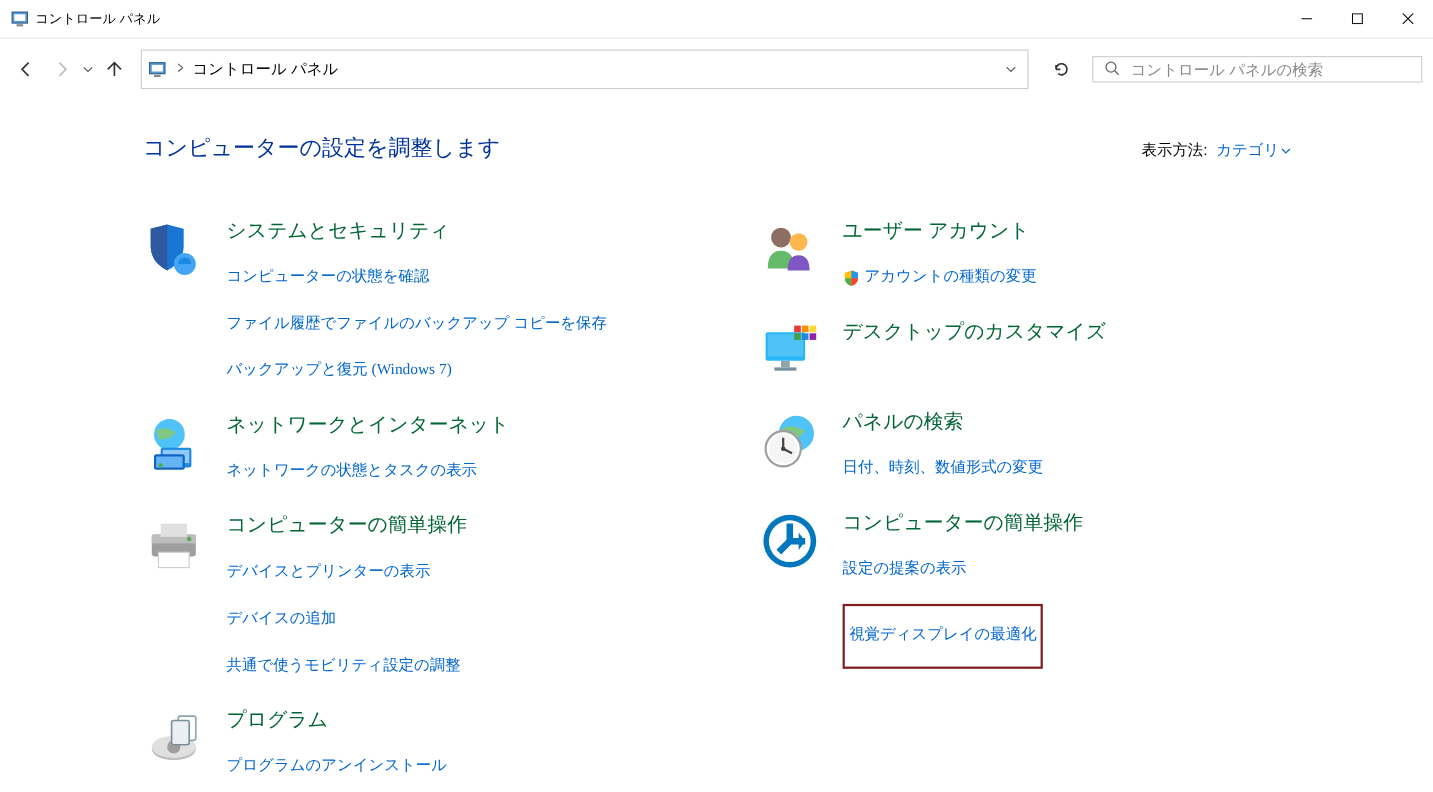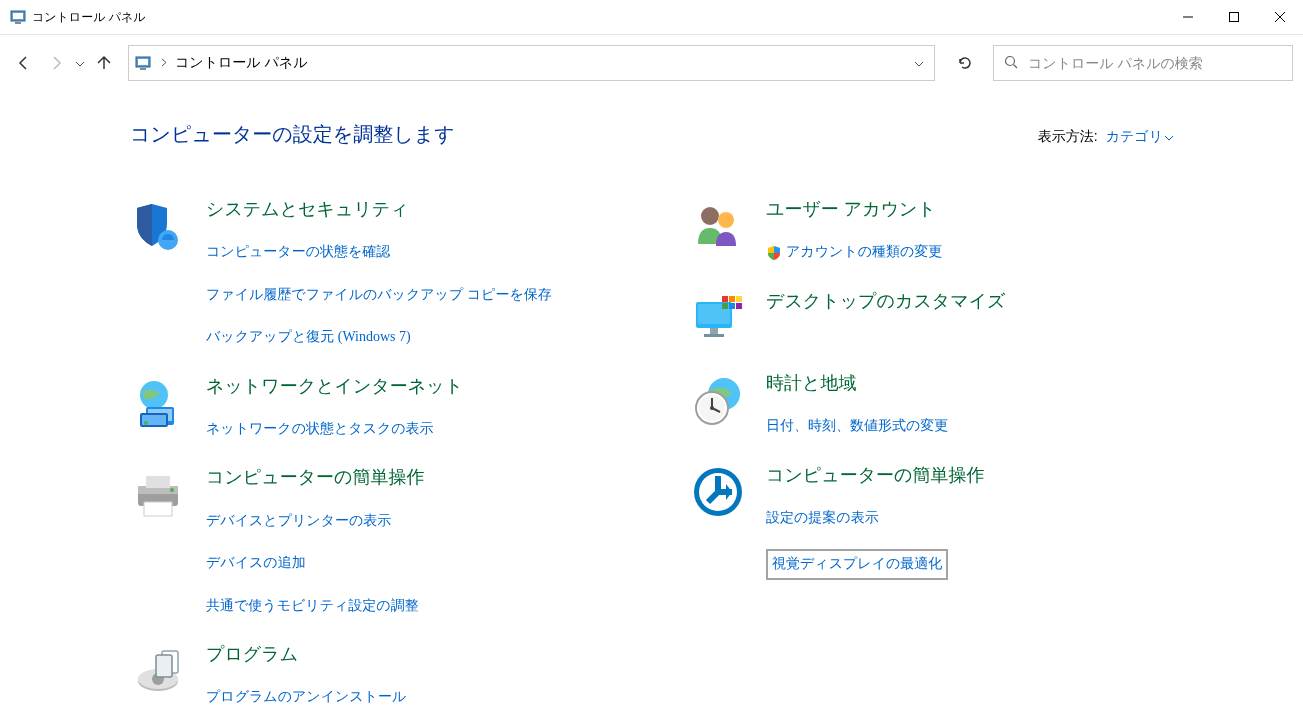--- a/index.html
+++ b/index.html
@@ -102,21 +102,21 @@
       width: 36px;
       height: 36px;
       display: flex;
       align-items: center;
       justify-content: center;
       font-size: 16px;
       color: #333;
     }
     .search-bar {
       width: 300px;
-      height: 36px;
+      height: 24px;
       border: 1px solid #ccc;
       display: flex;
       align-items: center;
       padding-left: 10px;
       margin-left: 6px;
     }
     .search-icon {
       color: #666;
       font-size: 14px;
       margin-right: 10px;
@@ -200,22 +200,22 @@
     .category-link {
       font-size: 14px;
       color: #0066cc;
       line-height: 1.6;
       display: flex;
       align-items: center;
       gap: 4px;
       font-family: Liberation Serif, serif;
     }
     .category-link.highlighted {
-      border: 2px solid #a3a3a3;
-      padding: 2px 4px;
+      border: 2px solid #7f1d1d;
+      padding: 16px 4px;
       display: inline-flex;
       width: fit-content;
     }
     .shield-mini {
       width: 16px; height: 16px;
       display: inline-flex;
     }
   </style>
 </head>
 <body>
@@ -453,21 +453,21 @@
               <circle cx="32" cy="20" r="16" fill="#4fc3f7"></circle>
               <path d="M18 16 Q28 10 40 18 Q32 28 20 24 Z" fill="#81c784"></path>
               <circle cx="20" cy="34" r="16" fill="#fff" stroke="#9e9e9e" stroke-width="2"></circle>
               <circle cx="20" cy="34" r="13" fill="#f5f5f5"></circle>
               <line x1="20" y1="34" x2="20" y2="24" stroke="#424242" stroke-width="2"></line>
               <line x1="20" y1="34" x2="28" y2="38" stroke="#424242" stroke-width="2"></line>
               <circle cx="20" cy="34" r="2" fill="#424242"></circle>
             </svg>
         </div>
         <div class="category-body">
-          <div class="category-title">時計と地域</div>
+          <div class="category-title">パネルの検索</div>
           <div class="category-link">日付、時刻、数値形式の変更</div>
         </div>
       </div>
 
       <div class="category-item">
         <div class="category-icon">
           <svg width="52" height="52" viewBox="0 0 52 52">
               <circle cx="26" cy="26" r="24" fill="#0277bd"></circle>
               <circle cx="26" cy="26" r="19" fill="#fff"></circle>
               <path d="M26 10 L26 26 L40 26 M26 26 L16 36" stroke="#0277bd" stroke-width="6" fill="none"></path>

